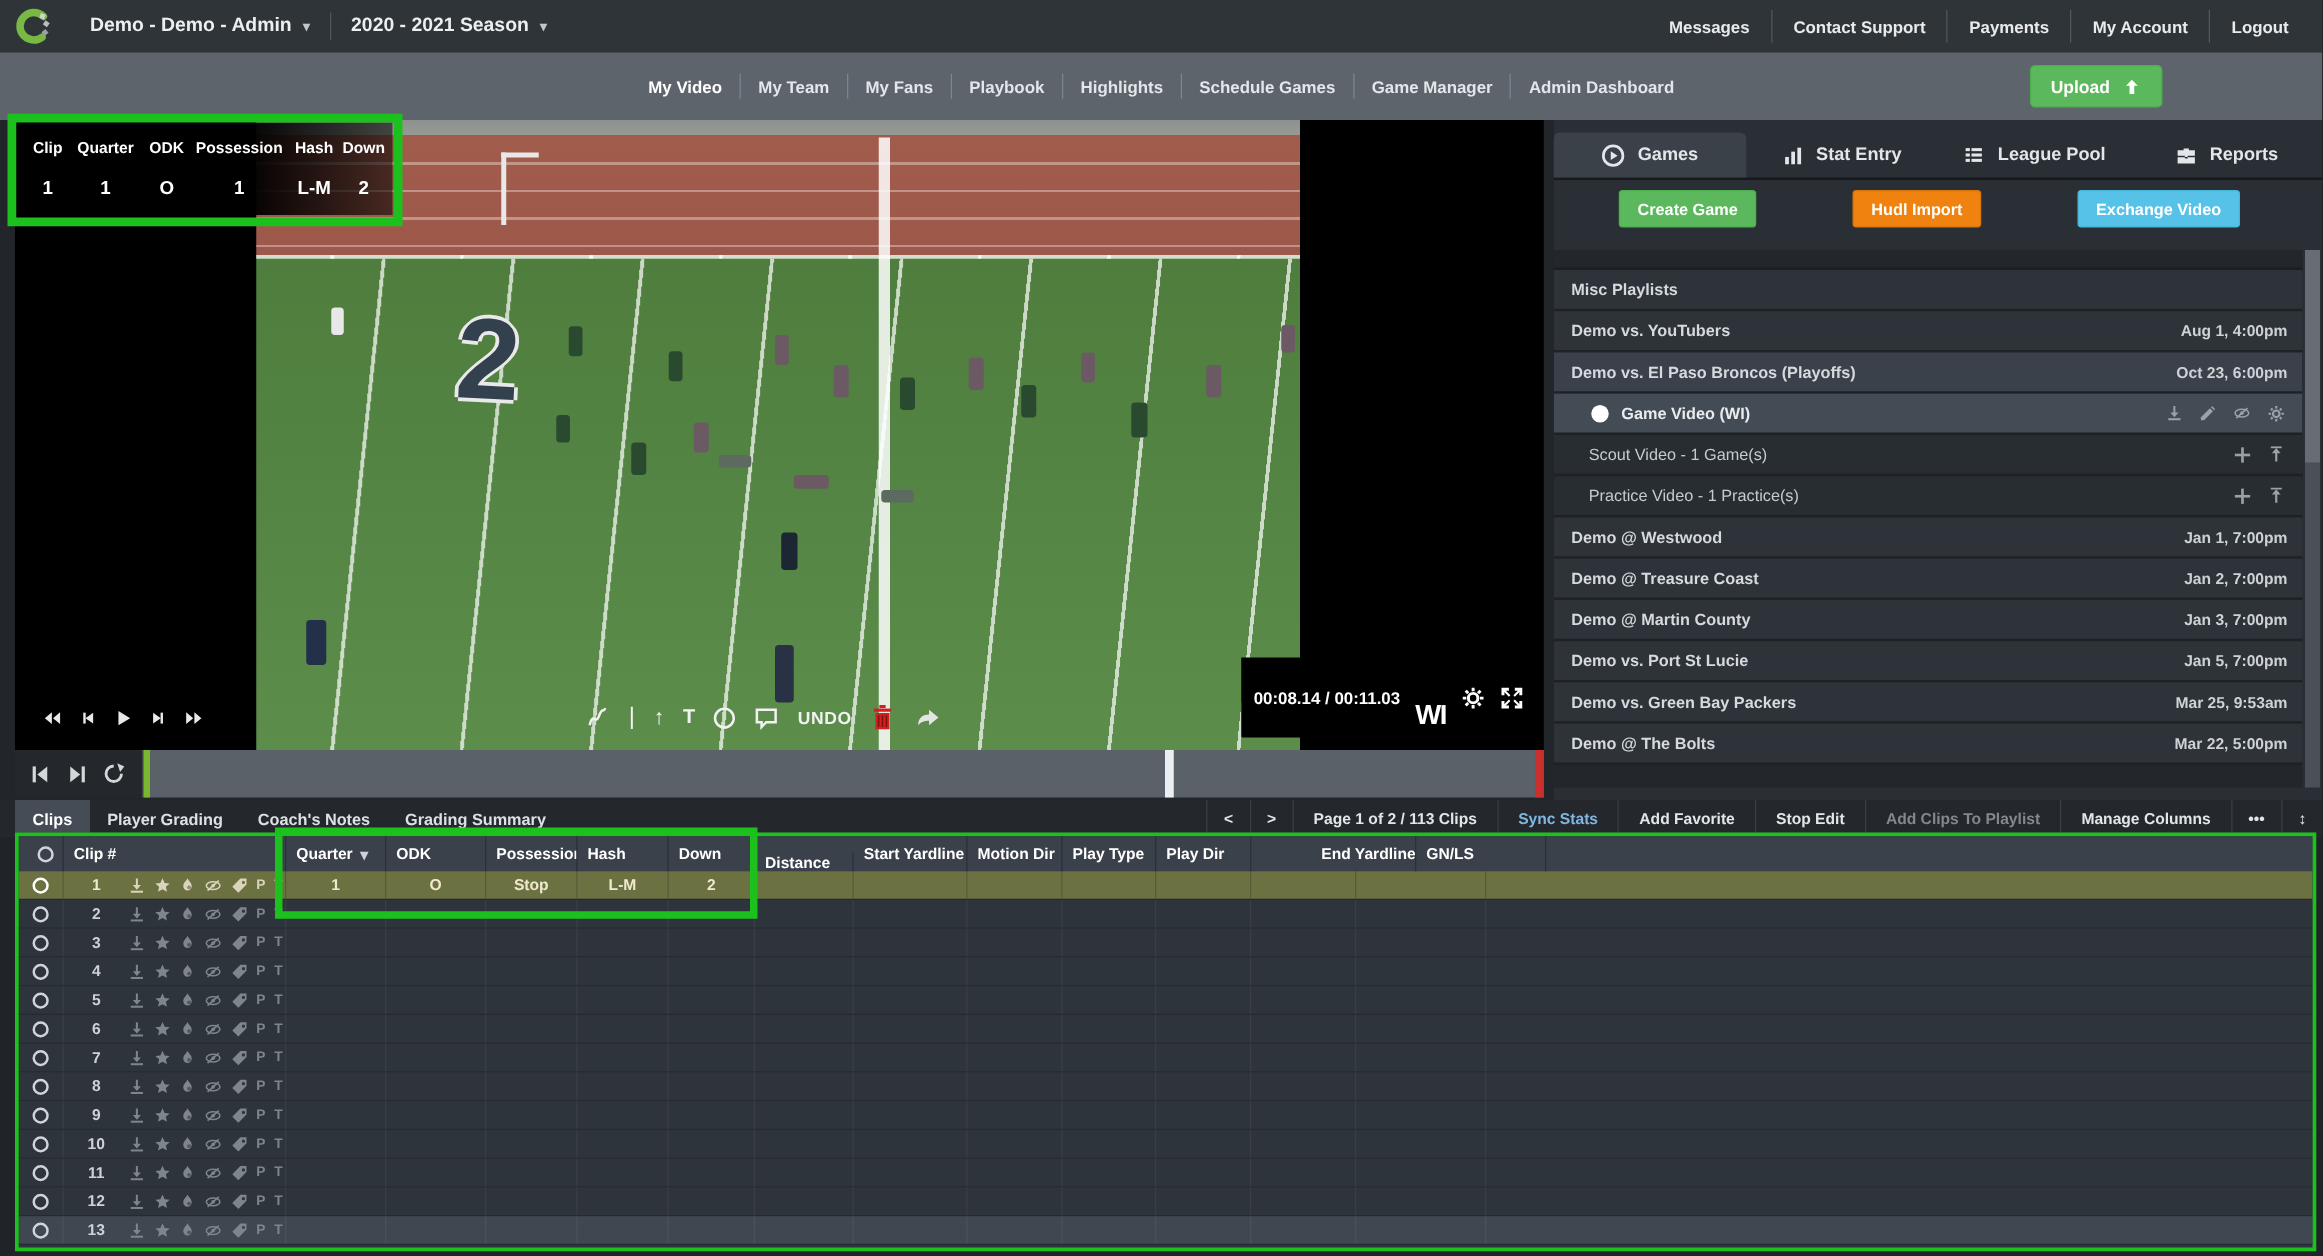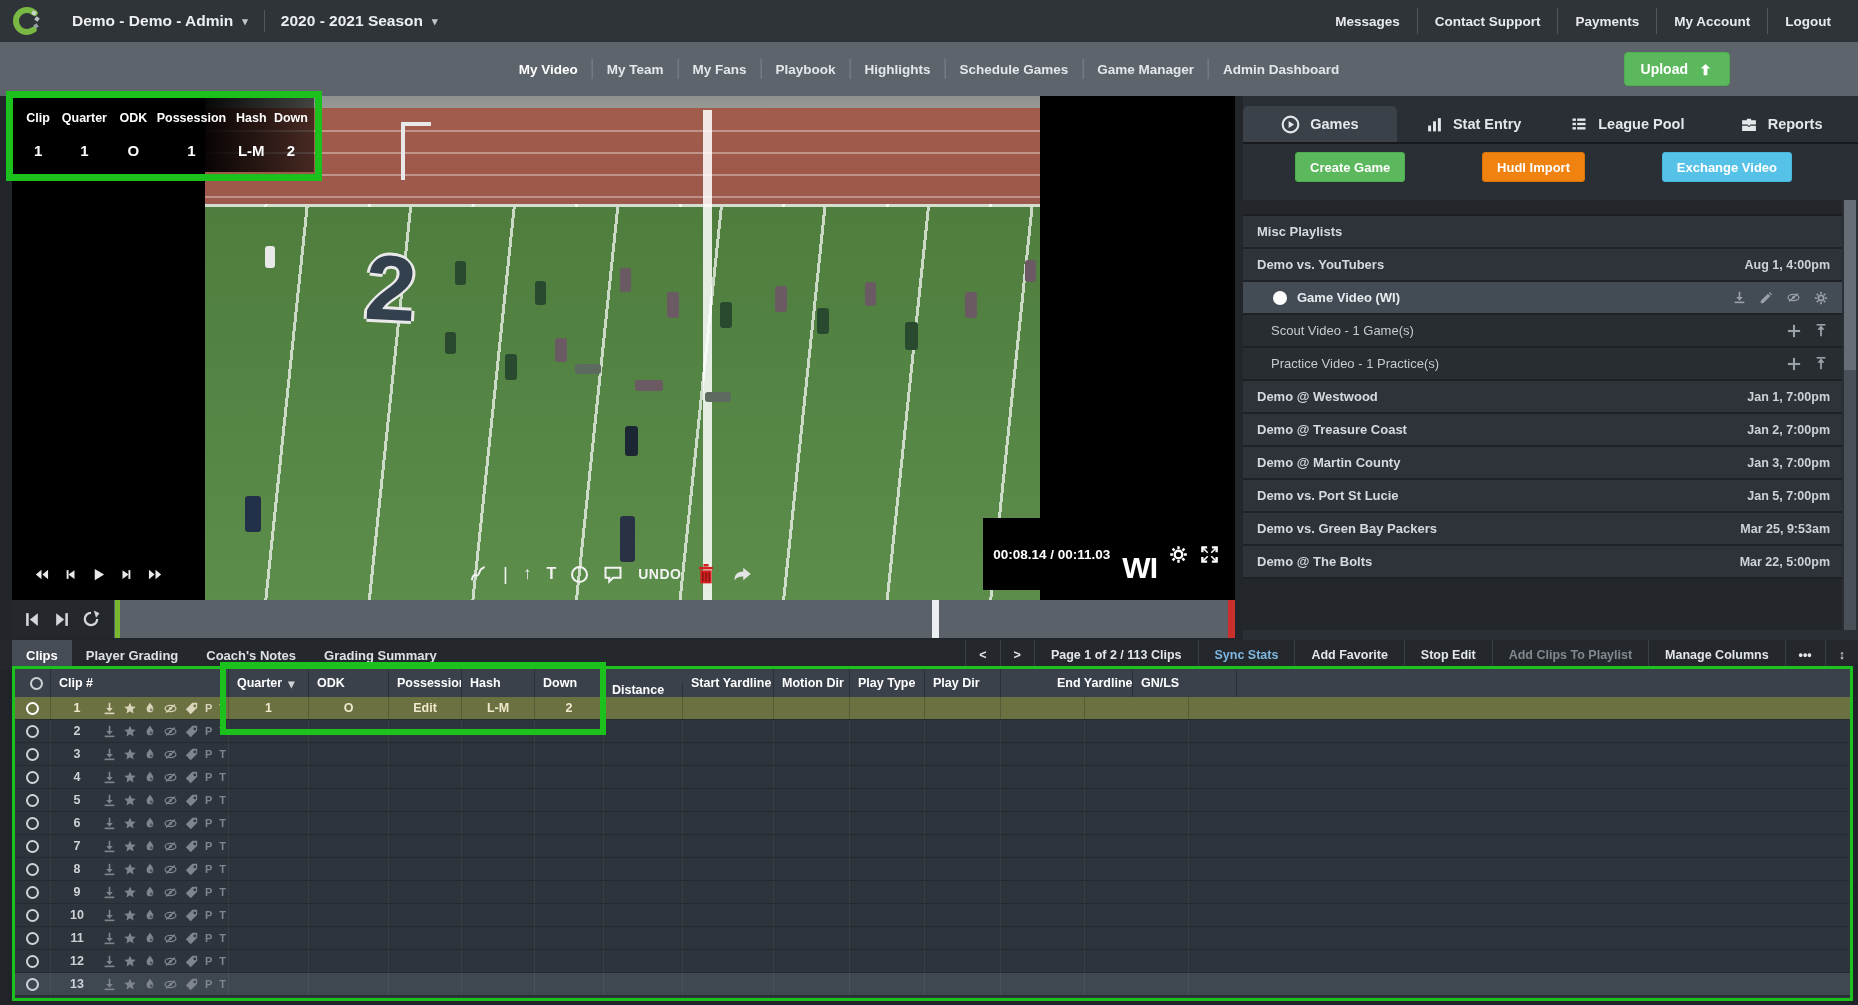--- a/index.html
+++ b/index.html
@@ -47,21 +47,21 @@
 
   .pb-left{position:absolute;left:8px;bottom:12px;display:flex;align-items:center;gap:13px;background:#000;padding:6px 12px;z-index:3;color:#e9e9e9;}
   .draw-tools{position:absolute;left:456px;bottom:15px;display:flex;align-items:center;gap:15px;color:#f2f2f2;z-index:3;}
   .dt-line{font-size:19px;font-weight:400;}
   .dt-arrow{font-size:17px;font-weight:700;}
   .dt-T{font-size:16px;font-weight:700;}
   .dt-circle{width:17px;height:17px;border:2px solid #f2f2f2;border-radius:50%;}
   .undo{font-size:14px;font-weight:700;letter-spacing:.5px;cursor:pointer;}
   .pb-right{position:absolute;right:6px;bottom:10px;display:flex;align-items:center;gap:12px;background:#000;padding:5px 10px;z-index:3;color:#fff;}
   .time-txt{font-size:13.5px;font-weight:700;white-space:nowrap;}
-  .wi-mark{font-size:30px;font-weight:700;letter-spacing:-1px;margin-top:28px;}
+  .wi-mark{font-size:22px;font-weight:700;letter-spacing:-1px;margin-top:28px;}
 
   
   .seek{position:absolute;left:12px;top:600px;width:1223px;height:38px;background:#24282c;display:flex;align-items:center;}
   .seek-icons{display:flex;align-items:center;gap:12px;padding:0 14px 0 12px;color:#d3d7da;}
   .seek-track{position:relative;flex:1;height:38px;background:#5a6169;}
   .seek-start{position:absolute;left:1px;top:0;bottom:0;width:5px;background:#79b82e;}
   .seek-playhead{position:absolute;left:73%;top:0;bottom:0;width:7px;background:#eceff1;}
   .seek-end{position:absolute;right:0;top:0;bottom:0;width:7px;background:#c9302c;}
 
   
@@ -395,20 +395,24 @@
       </div>
     <div class="rp-list" id="rp-list">
         <div class="rp-strip"></div>
         <div class="rp-row plain">
           <span class="rp-name">Misc Playlists</span>
         </div>
         <div class="rp-row plain">
           <span class="rp-name">Demo vs. YouTubers</span>
           <span class="rp-date">Aug 1, 4:00pm</span>
         </div>
+        <div class="rp-row highlight">
+          <span class="rp-name">Demo vs. El Paso Broncos (Playoffs)</span>
+          <span class="rp-date">Oct 23, 6:00pm</span>
+        </div>
         <div class="rp-row active">
           <div class="rp-bullet"></div>
           <span class="rp-name">Game Video (WI)</span>
           <div class="rp-icons">
             <span class="icn">
               <svg width="13" height="13" viewBox="0 0 16 16" fill="currentColor">
                 <path d="M7 1h2v6.5h3L8 12 4 7.5h3z"></path>
                 <rect x="2" y="13" width="12" height="2"></rect>
               </svg>
             </span>
@@ -601,21 +605,21 @@
                   <svg width="13" height="13" viewBox="0 0 16 16" fill="currentColor" fill-rule="evenodd">
                     <path d="M9 1L1 9l6 6 8-8V1H9zm3 2.2a1.6 1.6 0 1 1 0 3.2 1.6 1.6 0 0 1 0-3.2z"></path>
                   </svg>
                 </span>
                 <span>P</span>
                 <span>T</span>
               </span>
             </div>
             <div class="cp-cell ccell-center" style="width: 80px;">1</div>
             <div class="cp-cell ccell-center" style="width: 80px;">O</div>
-            <div class="cp-cell ccell-center" style="width: 73px;">Edit</div>
+            <div class="cp-cell ccell-center" style="width: 73px;">Stop</div>
             <div class="cp-cell ccell-center" style="width: 73px;">L-M</div>
             <div class="cp-cell ccell-center" style="width: 69px;">2</div>
             <div class="cp-cell ccell-center" style="width: 79px;"></div>
             <div class="cp-cell ccell-center" style="width: 91px;"></div>
             <div class="cp-cell ccell-center" style="width: 76px;"></div>
             <div class="cp-cell ccell-center" style="width: 75px;"></div>
             <div class="cp-cell ccell-center" style="width: 76px;"></div>
             <div class="cp-cell ccell-center" style="width: 84px;"></div>
             <div class="cp-cell ccell-center" style="width: 104px;"></div>
             <div class="cp-cell fill"></div>

